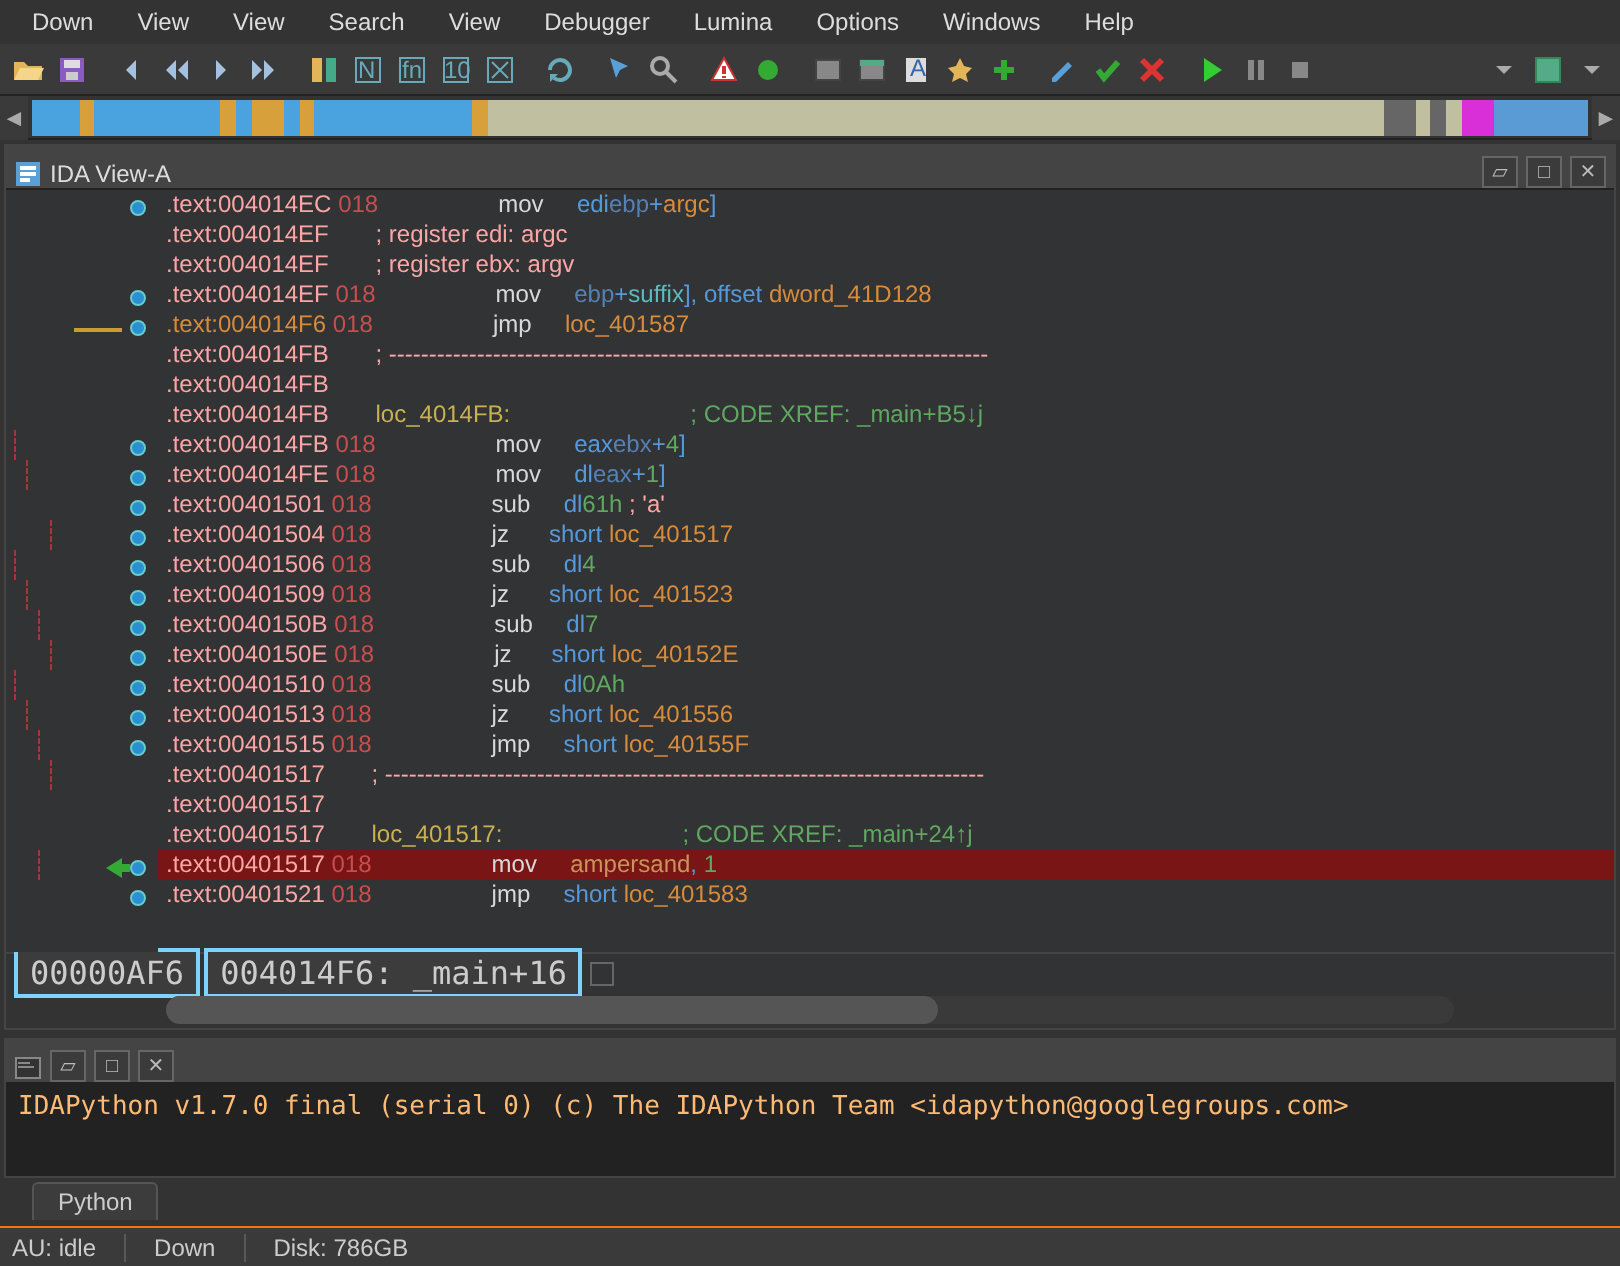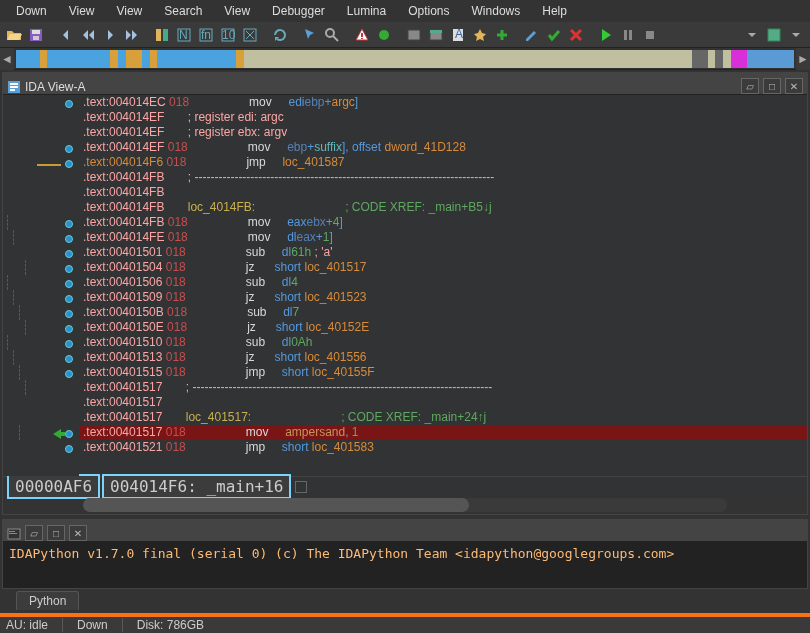--- a/index.html
+++ b/index.html
@@ -41,21 +41,21 @@
 .c-cyan{color:#5fbabf;}
 .c-str{color:#c9945a;}
 .status-line{height:20px;background:#313335;display:flex;align-items:center;padding:0 4px;gap:2px;border-top:1px solid #444;}
 .status-box{background:#3c3c3c;border:2px solid #7dd3fc;padding:1px 6px;font-family:Consolas,monospace;font-size:16px;color:#ccc;}
 .hscroll{height:14px;background:#3a3a3a;margin:2px 80px 2px 80px;border-radius:7px;}
 .hscroll-thumb{height:100%;width:60%;background:#555;border-radius:7px;}
 .output-panel{height:70px;}
 .output-body{flex:1;background:#222;padding:4px 6px;font-family:Consolas,monospace;font-size:13px;color:#fdba74;overflow:hidden;}
 .tab-strip{height:22px;background:#333;display:flex;align-items:flex-start;padding-left:16px;}
 .tab{background:#3c3c3c;border:1px solid #555;border-bottom:none;padding:2px 12px;color:#ccc;font-size:12px;border-radius:3px 3px 0 0;}
-.statusbar{height:20px;background:#3a3a3a;display:flex;align-items:center;gap:14px;padding:0 6px;border-top:4px solid #f97316;}
+.statusbar{height:20px;background:#3a3a3a;display:flex;align-items:center;gap:14px;padding:0 6px;border-top:1px solid #f97316;}
 .sb-cell{color:#ccc;font-size:12px;}
 .sb-sep{width:1px;height:14px;background:#585858;}
 </style>
 </head>
 <body>
 
 <div class="menubar" id="menubar">
     <div class="menu-item">Down</div>
     <div class="menu-item">View</div>
     <div class="menu-item">View</div>

